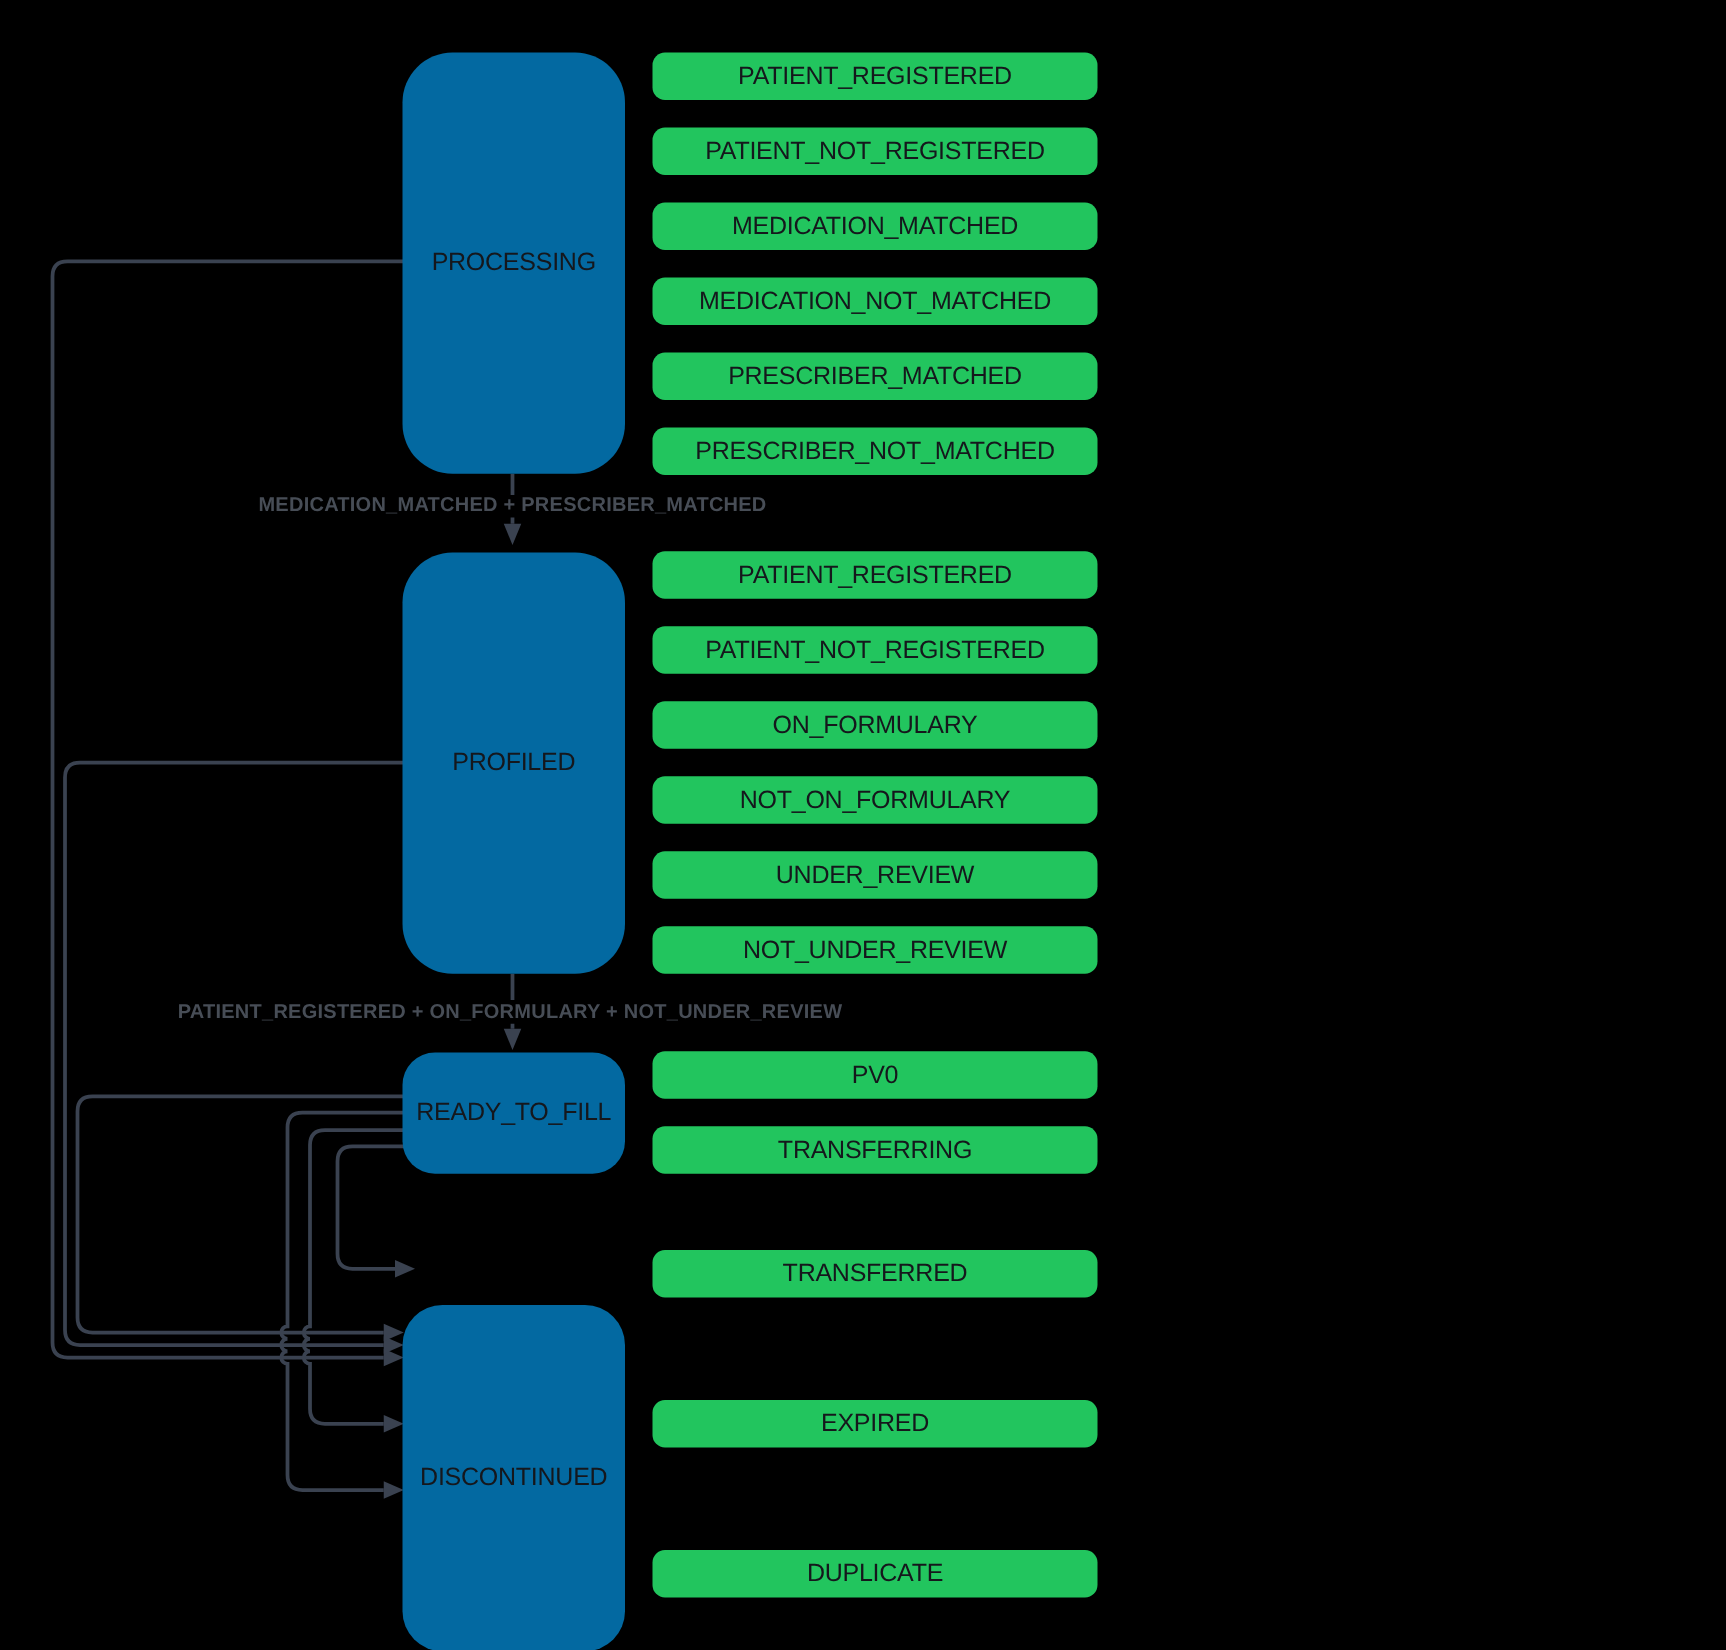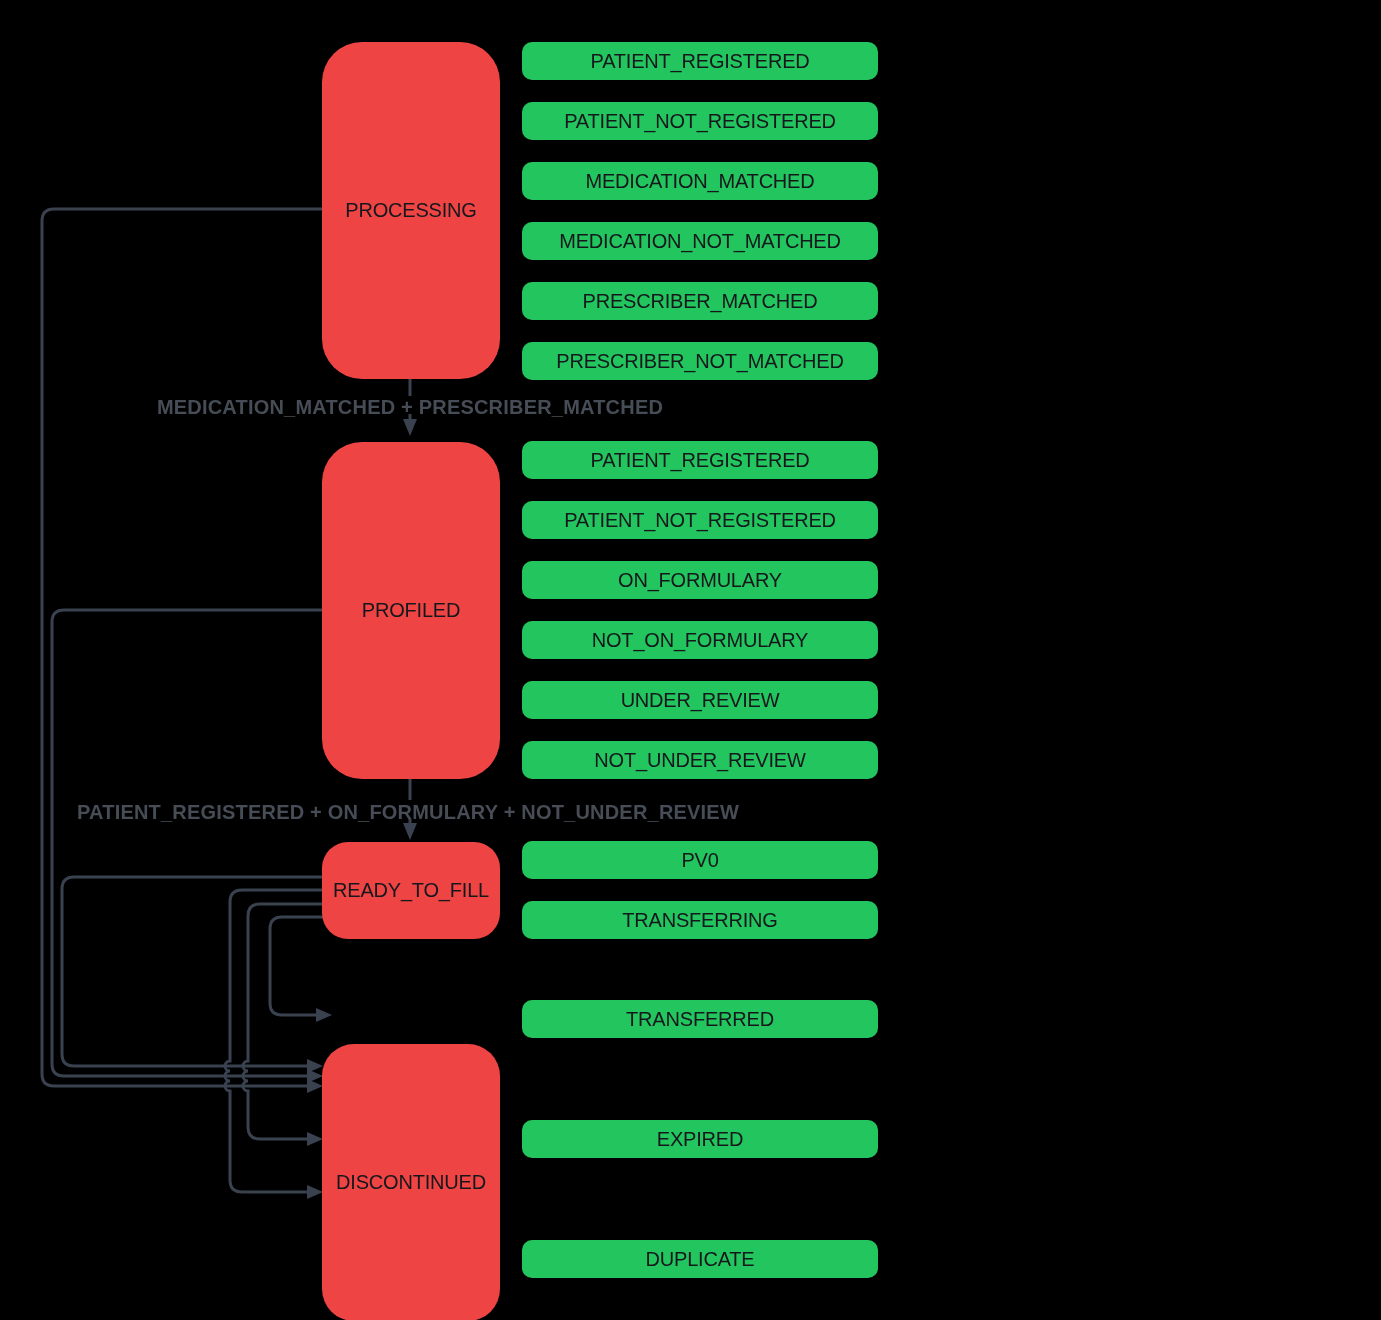--- a/index.html
+++ b/index.html
@@ -2,36 +2,36 @@
 <html><head>
 <meta charset="utf-8">
 <style>
   html,body{margin:0;padding:0;background:#000;}
   .canvas{
     position:relative;width:1381px;height:1320px;background:#000000;
     font-family:"Liberation Sans", sans-serif;overflow:hidden;
   }
   svg.connector-layer{position:absolute;left:0;top:0;}
   .state{
-    position:absolute;left:322px;width:178px;background:#ef4444;
+    position:absolute;left:322px;width:178px;background:#0369a1;
     border-radius:40px;display:flex;align-items:center;justify-content:center;
     color:#15171c;font-size:20px;font-weight:500;letter-spacing:-0.2px;white-space:nowrap;
   }
   #state-processing{top:42px;height:337px;}
   #state-profiled{top:442px;height:337px;}
   #state-ready{top:842px;height:97px;border-radius:26px;}
   #state-discontinued{top:1001px;height:277px;border-radius:32px;margin-top:43px;}
   .pill{
     position:absolute;left:522px;width:356px;height:38px;background:#22c55e;
     border-radius:10px;display:flex;align-items:center;justify-content:center;
     color:#15171c;font-size:20px;font-weight:500;letter-spacing:-0.2px;white-space:nowrap;
   }
   .tlabel{
     position:absolute;width:820px;text-align:center;
-    font-size:20px;font-weight:700;color:#474d56;letter-spacing:0.2px;white-space:nowrap;
+    font-size:16px;font-weight:700;color:#474d56;letter-spacing:0.2px;white-space:nowrap;
   }
   #tlabel-1{left:0px;top:396px;}
   #tlabel-2{left:-2px;top:801px;}
 </style>
 </head>
 <body>
 
 <div class="canvas">
 
   <svg class="connector-layer" width="1381" height="1320" viewBox="0 0 1381 1320" fill="none">

